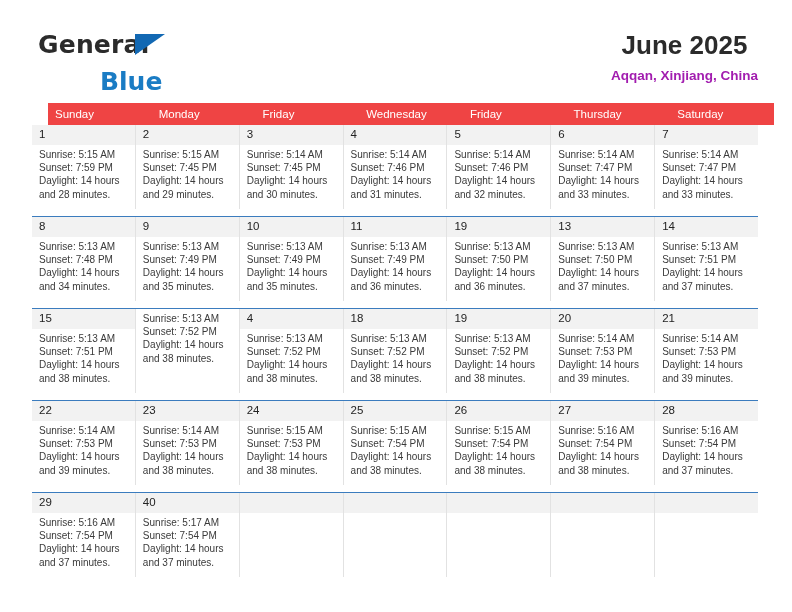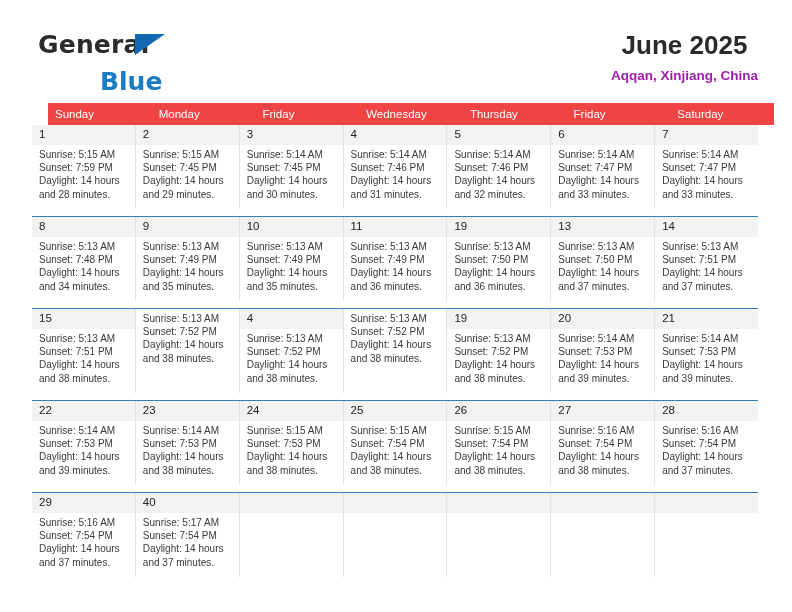--- a/index.html
+++ b/index.html
@@ -179,22 +179,22 @@
 
   </div>
 
   <div class="calendar">
 
     <div class="weekday-row">
       <div class="weekday">Sunday</div>
       <div class="weekday">Monday</div>
       <div class="weekday">Friday</div>
       <div class="weekday">Wednesday</div>
+      <div class="weekday">Friday</div>
       <div class="weekday">Thursday</div>
-      <div class="weekday">Friday</div>
       <div class="weekday">Saturday</div>
     </div>
 
     <div class="week-row first">
       <div class="day-cell">
         <div class="day-num">1</div>
         <div class="day-info">
           <div>Sunrise: 5:15 AM</div>
           <div>Sunset: 7:59 PM</div>
           <div>Daylight: 14 hours</div>
@@ -344,20 +344,21 @@
       <div class="day-cell">
         <div class="day-num">4</div>
         <div class="day-info">
           <div>Sunrise: 5:13 AM</div>
           <div>Sunset: 7:52 PM</div>
           <div>Daylight: 14 hours</div>
           <div>and 38 minutes.</div>
         </div>
       </div>
       <div class="day-cell">
+        <div class="day-num">18</div>
         <div class="day-info">
           <div>Sunrise: 5:13 AM</div>
           <div>Sunset: 7:52 PM</div>
           <div>Daylight: 14 hours</div>
           <div>and 38 minutes.</div>
         </div>
       </div>
       <div class="day-cell">
         <div class="day-num">19</div>
         <div class="day-info">

